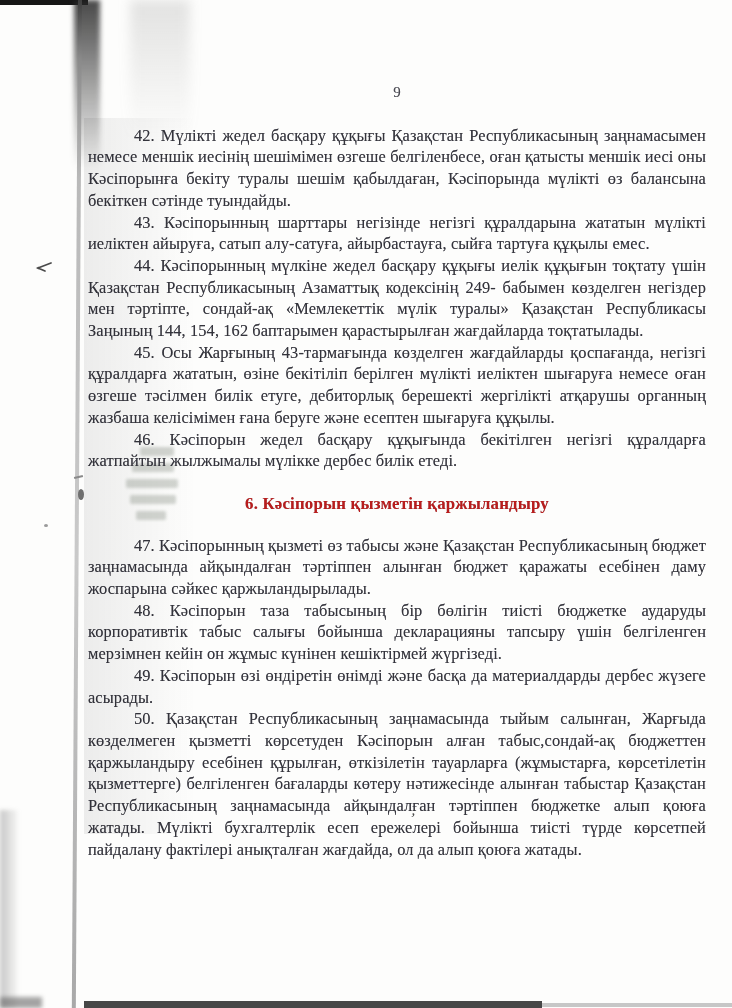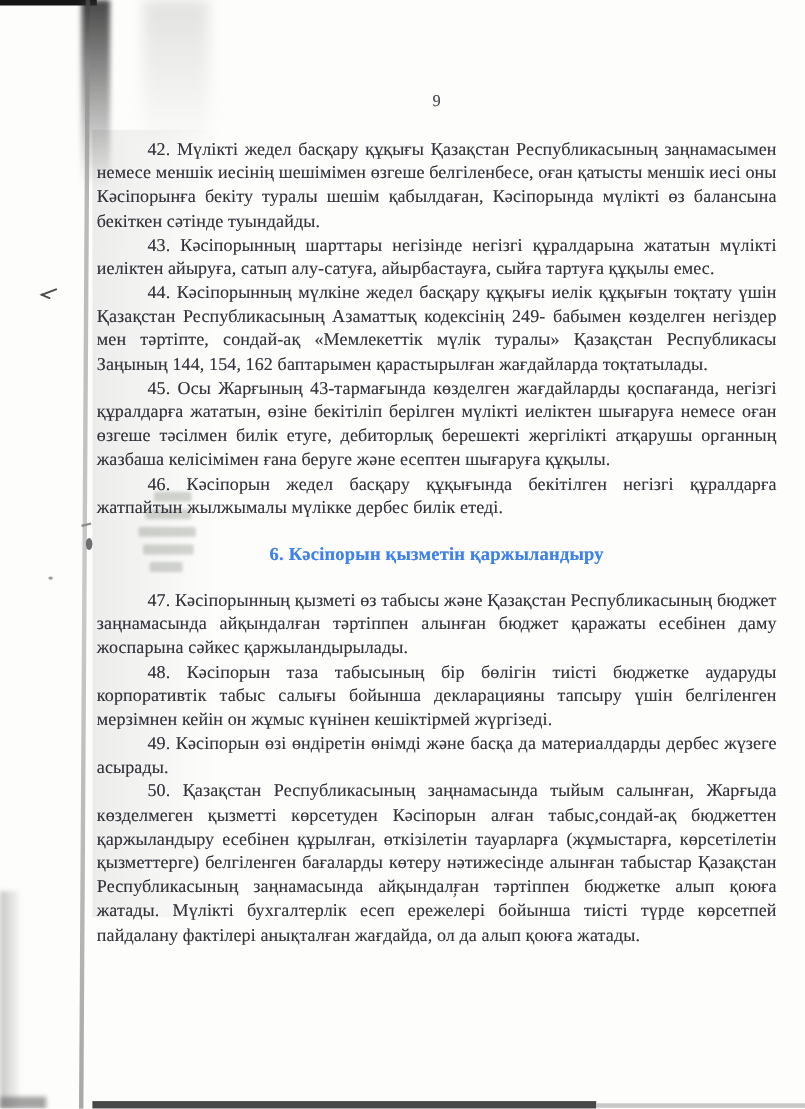--- a/index.html
+++ b/index.html
@@ -64,21 +64,21 @@
   
   .text-block {
     position:absolute; left:88px; top:0; width:618px;
     color:#34343c; font-size:16.4px; line-height:21.7px;
     text-align:justify; text-shadow:0 0 0.5px rgba(60,60,72,0.45);
   }
   .pageno { text-align:center; padding-top:82px; margin-bottom:21px; font-size:15px; color:#4a4a52; }
   p.body { margin:0; text-indent:46px; letter-spacing:0.1px; }
   .heading {
     margin:21px 0 20px 0; text-align:center;
-    font-size:16.8px; font-weight:bold; color:#3b82f6; letter-spacing:0.2px;
+    font-size:16.8px; font-weight:bold; color:#b91c1c; letter-spacing:0.2px;
   }
 </style>
 </head>
 <body>
 
 <div class="page">
 
   <div class="edge-top-black"></div>
   <div class="edge-dark-strip"></div>
   <div class="edge-line"></div>

